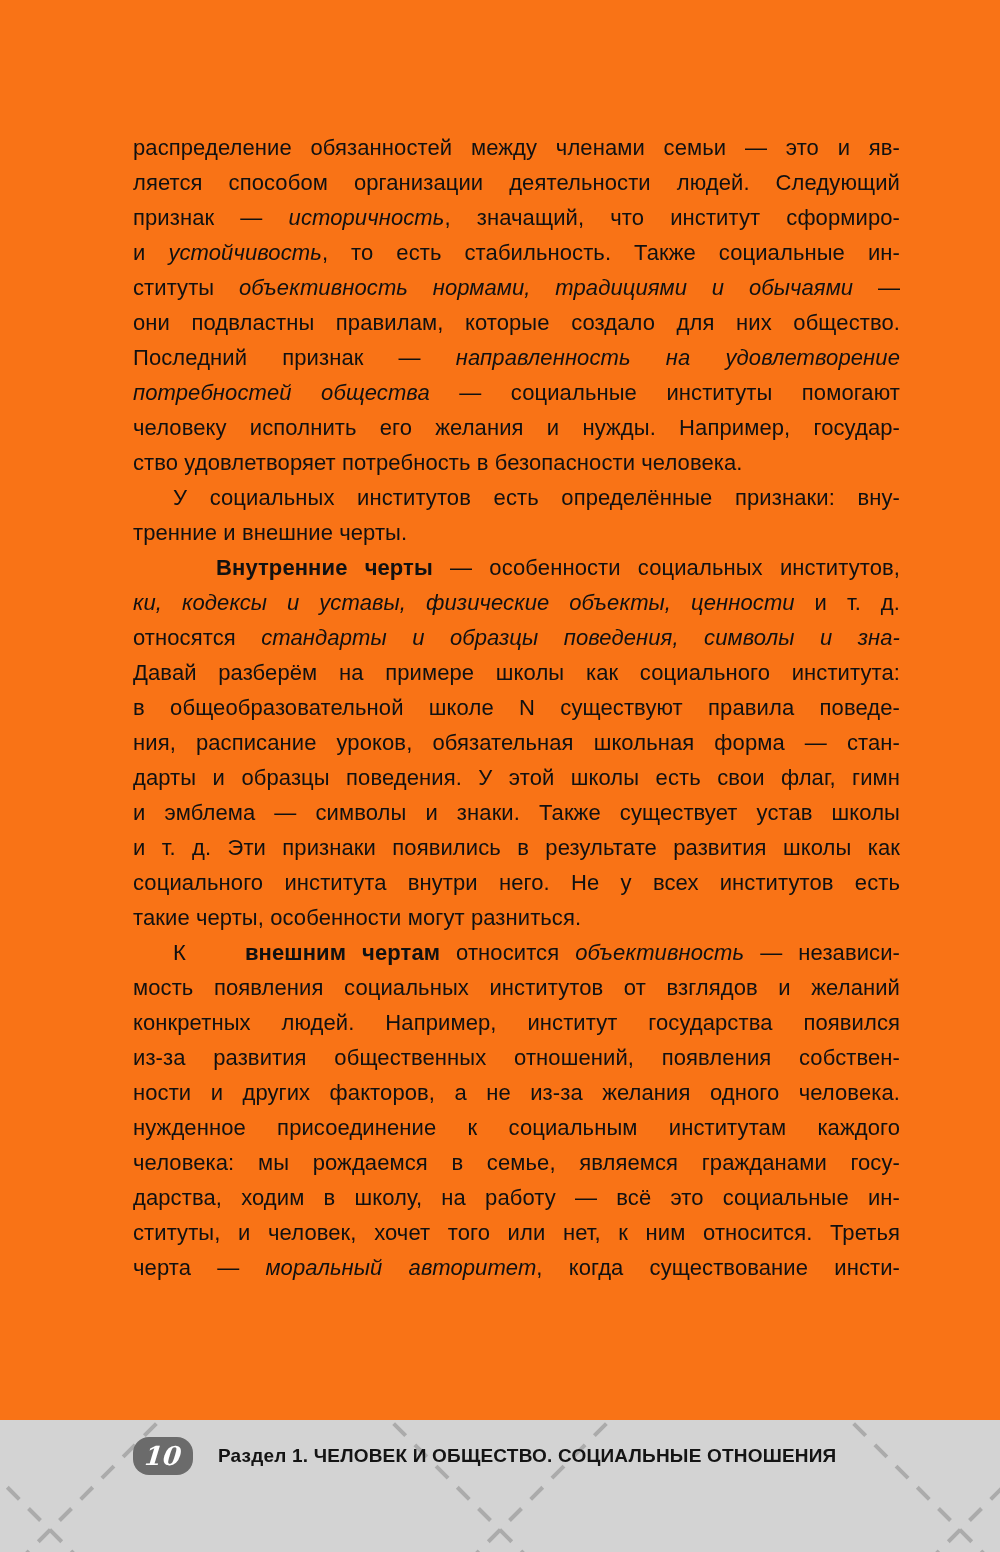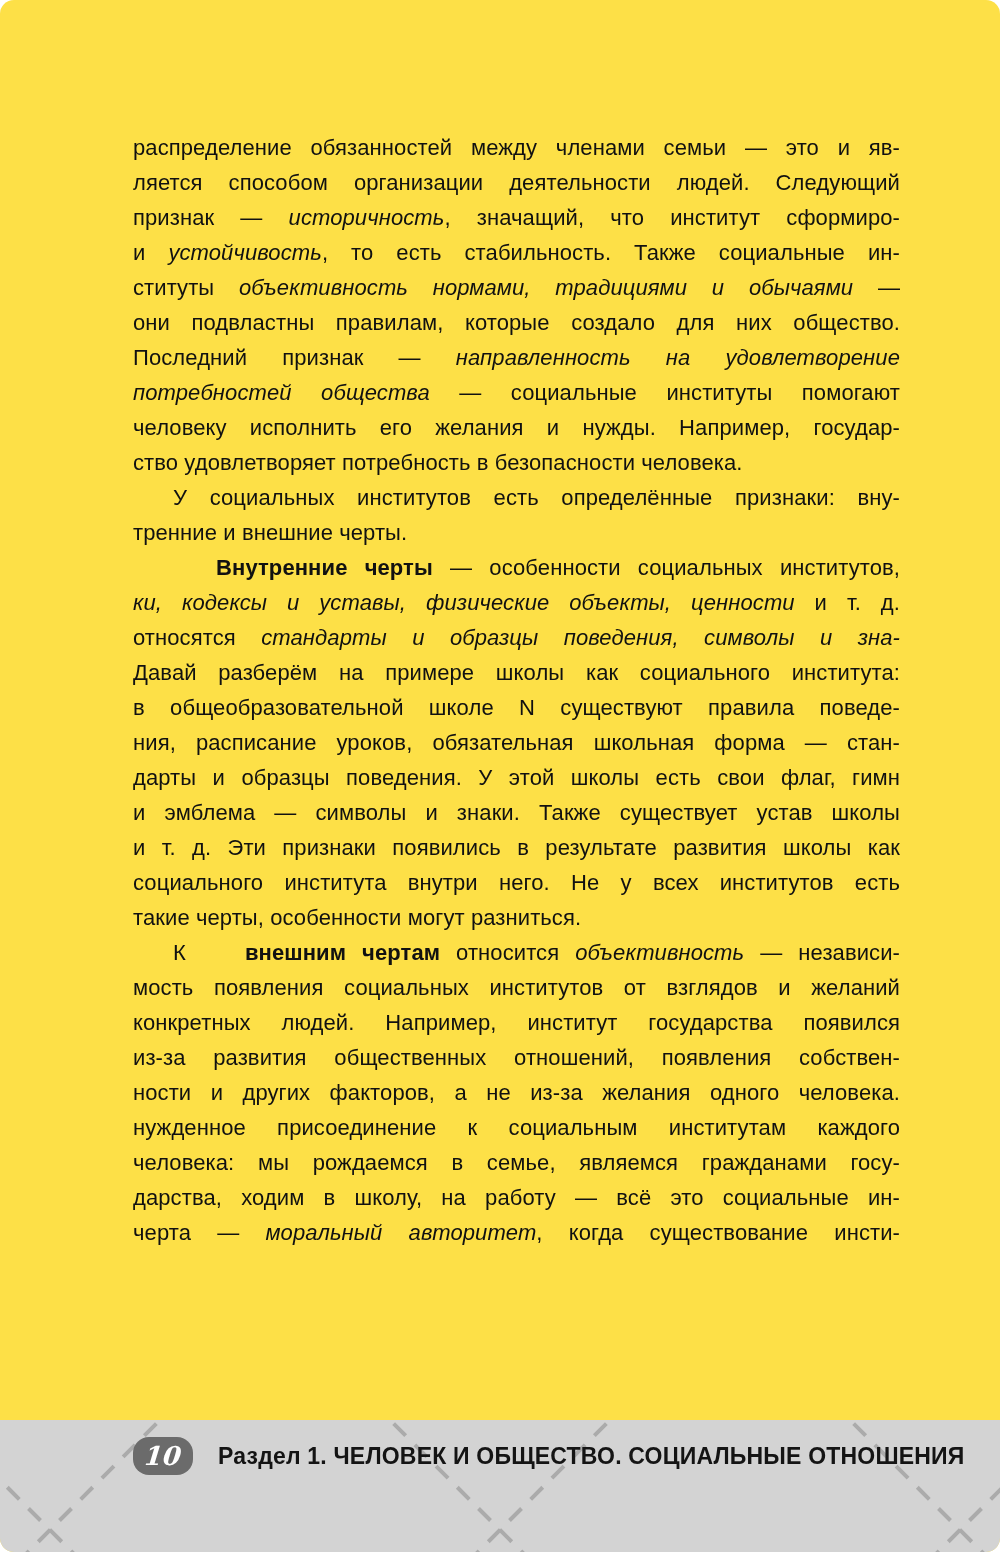--- a/index.html
+++ b/index.html
@@ -1,24 +1,23 @@
 <!DOCTYPE html>
 <html lang="ru"><head>
 <meta charset="utf-8">
 <style>
   html,body { margin:0; padding:0; background:#ffffff; }
   .page {
     position: relative;
     width: 1000px;
     height: 1552px;
-    background: #fde047;
+    background: #f97316;
     overflow: hidden;
     font-family: "Liberation Sans", sans-serif;
     color: #111111;
-    border-radius: 14px;
   }
   .text-block {
     position: absolute;
     left: 133px;
     top: 130px;
     width: 767px;
   }
   .para { margin: 0; }
   .line {
     height: 35px;
@@ -72,21 +71,21 @@
     color: #ffffff;
     font-family: "DejaVu Serif", serif;
     font-style: italic;
     font-weight: bold;
     font-size: 26px;
     transform: skewX(-6deg);
     line-height: 1;
   }
   .section-title {
     font-weight: bold;
-    font-size: 23px;
+    font-size: 19px;
     color: #141414;
     letter-spacing: 0.2px;
     white-space: nowrap;
   }
 </style>
 </head>
 <body>
 
 <div class="page">
 
@@ -122,20 +121,21 @@
       </div>
       <div class="para indent">
         <div class="line"><span>К </span><span class="seg-b">внешним чертам</span><span> относится </span><span class="seg-i">объективность</span><span> — независи-</span></div>
         <div class="line"><span>мость появления социальных институтов от взглядов и желаний</span></div>
         <div class="line"><span>конкретных людей. Например, институт государства появился</span></div>
         <div class="line"><span>из-за развития общественных отношений, появления собствен-</span></div>
         <div class="line"><span>ности и других факторов, а не из-за желания одного человека.</span></div>
         <div class="line"><span>нужденное присоединение к социальным институтам каждого</span></div>
         <div class="line"><span>человека: мы рождаемся в семье, являемся гражданами госу-</span></div>
         <div class="line"><span>дарства, ходим в школу, на работу — всё это социальные ин-</span></div>
+        <div class="line"><span>ституты, и человек, хочет того или нет, к ним относится. Третья</span></div>
         <div class="line"><span>черта — </span><span class="seg-i">моральный авторитет</span><span>, когда существование инсти-</span></div>
       </div>
     </div>
 
   <div class="footer-band">
     <svg class="band-svg" viewBox="0 0 1000 132" xmlns="http://www.w3.org/2000/svg" preserveAspectRatio="none">
       <g stroke="#ababab" stroke-width="4" stroke-dasharray="17 13" fill="none">
         <line x1="-120" y1="-60" x2="220" y2="280"></line>
         <line x1="330" y1="-60" x2="670" y2="280"></line>
         <line x1="790" y1="-60" x2="1130" y2="280"></line>

